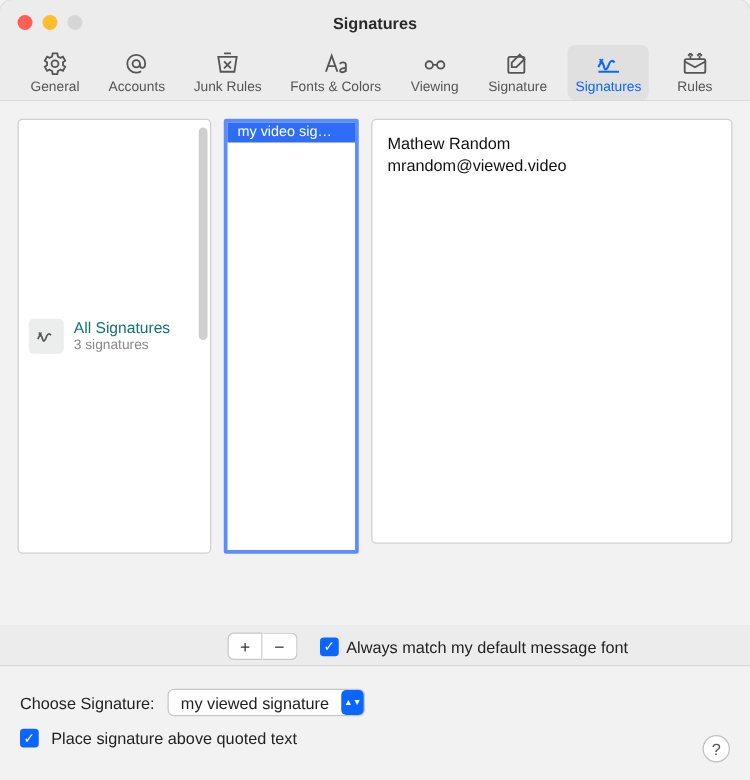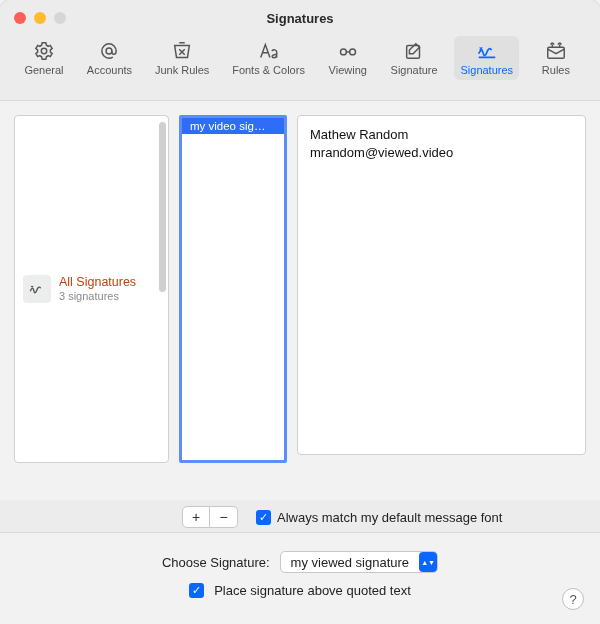--- a/index.html
+++ b/index.html
@@ -42,21 +42,21 @@
     left: 0; right: 0;
     text-align: center;
     font-size: 13px;
     font-weight: 600;
     color: #2a2a2a;
     pointer-events: none;
   }
   .toolbar {
     display: flex;
     justify-content: space-between;
-    padding: 0 18px 20px 18px;
+    padding: 0 18px 0 18px;
     border-bottom: 1px solid #d9d9d9;
     background: #ececec;
   }
   .tb-item {
     display: flex;
     flex-direction: column;
     align-items: center;
     gap: 2px;
     padding: 4px 6px;
     border-radius: 6px;
@@ -100,21 +100,21 @@
     padding: 8px 8px;
   }
   .acct-icon {
     width: 28px; height: 28px;
     background:#eceded;
     border-radius: 4px;
     display:flex; align-items:center; justify-content:center;
     font-size:14px; color:#555;
   }
   .acct-text { line-height: 1.2; }
-  .acct-name { font-size: 12.5px; color:#c2410c; }
+  .acct-name { font-size: 12.5px; color:#0f766e; }
   .acct-sub { font-size: 11px; color:#8a8a8a; }
   .scroll-indicator {
     position: absolute;
     right: 2px; top: 6px;
     width: 7px; height: 170px;
     background: #cfcfcf;
     border-radius: 4px;
   }
   .col.sigs {
     width: 108px;
@@ -174,21 +174,21 @@
   .bottom {
     border-top:1px solid #d9d9d9;
     padding: 18px 16px 16px 16px;
     background:#f2f2f2;
     position:relative;
   }
   .row {
     display:flex; align-items:center; gap:10px;
     margin-bottom:10px;
   }
-  .row.centered { justify-content:center; }
+  .row.centered { }
   .label { font-size:13px; color:#222; }
   .select {
     display:flex; align-items:center;
     background:#fff;
     border:1px solid #c8c8c8;
     border-radius:5px;
     height:22px;
     padding: 0 0 0 10px;
     font-size:13px; color:#222;
   }

